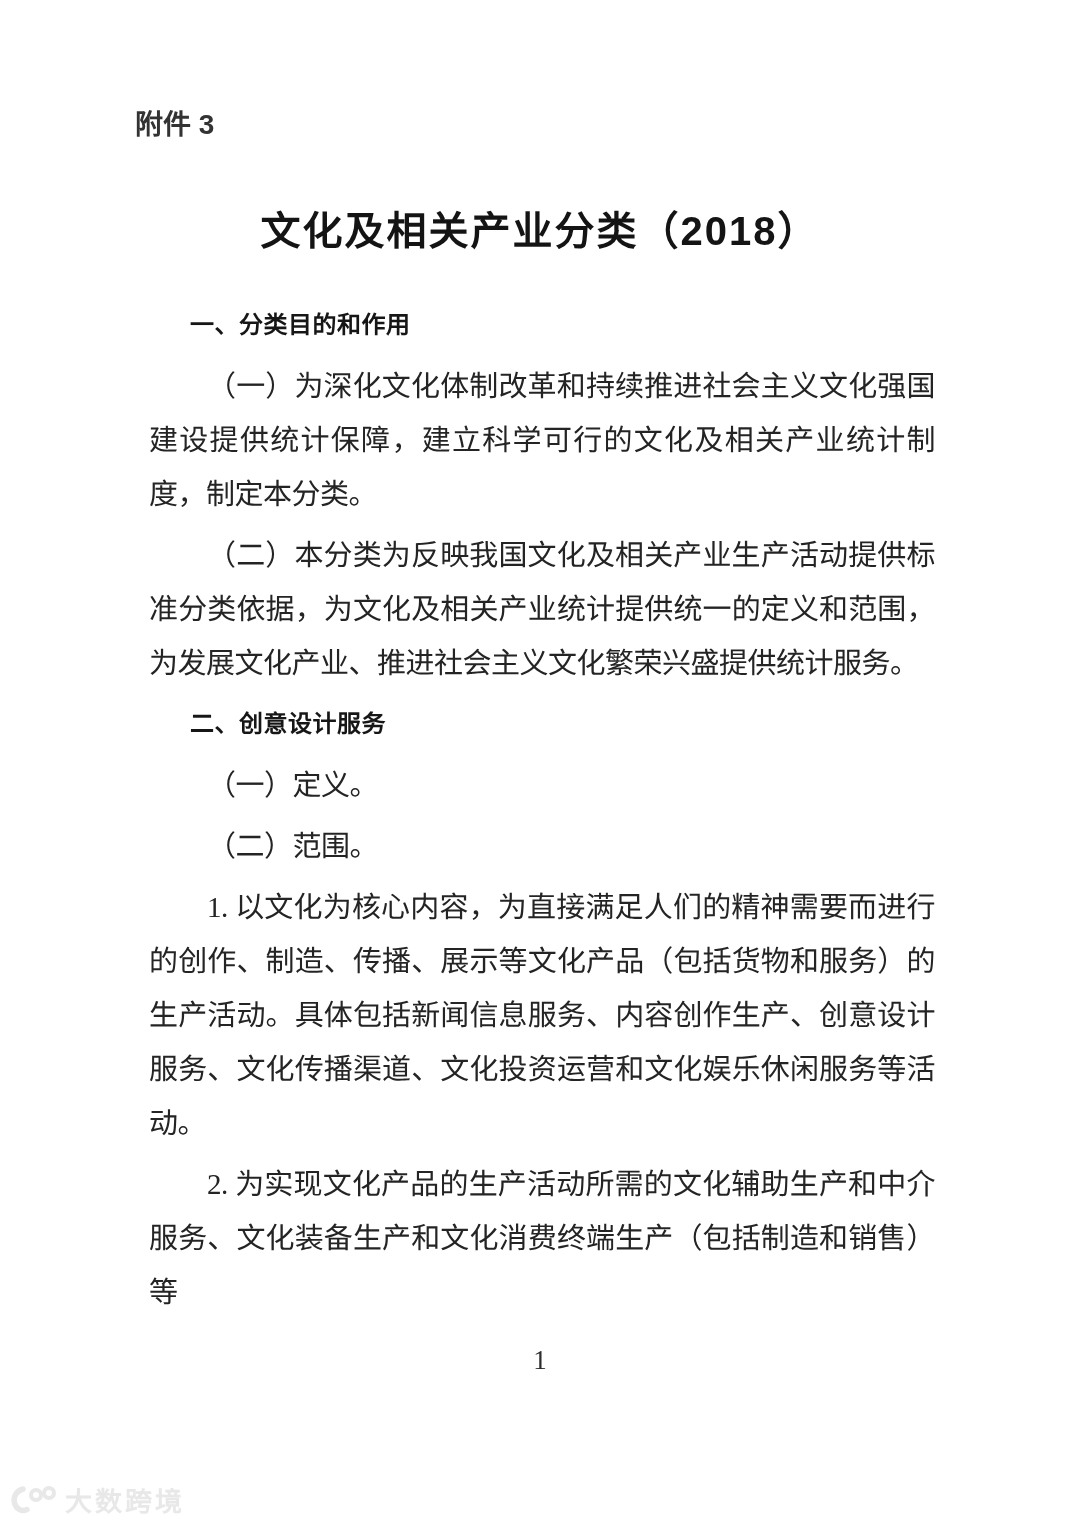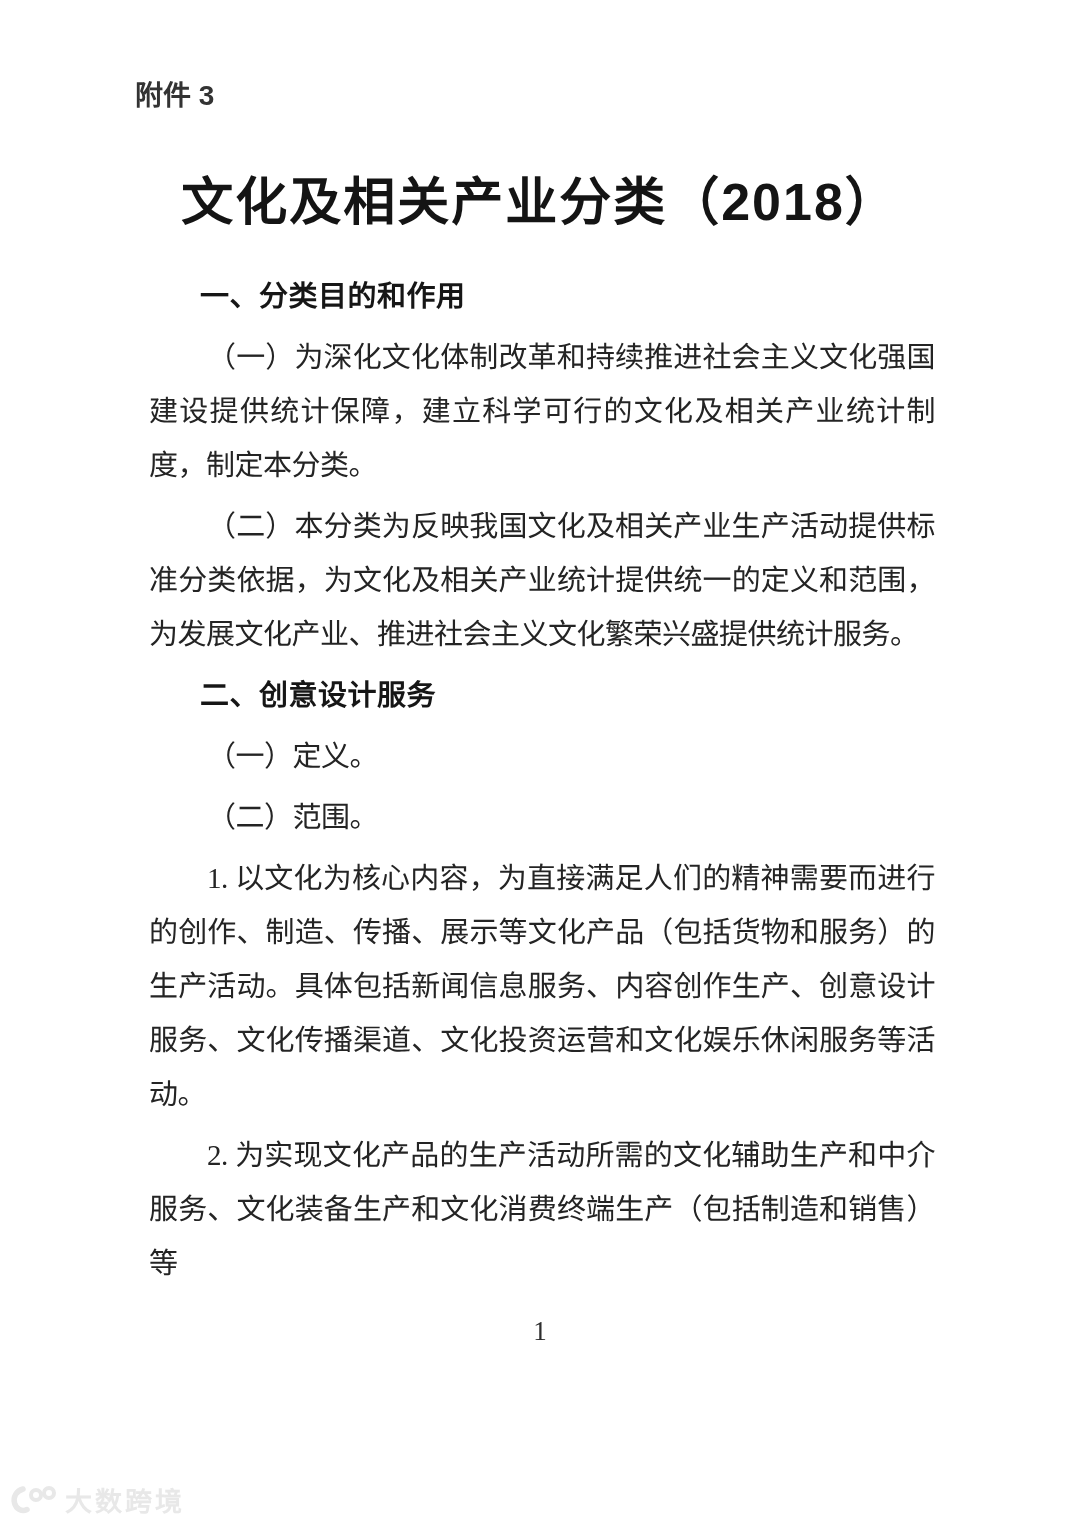--- a/index.html
+++ b/index.html
@@ -12,52 +12,52 @@
     width: 1080px;
     height: 1527px;
     margin: 0 auto;
     background: #ffffff;
     overflow: hidden;
     font-family: "Liberation Serif", "DejaVu Serif", serif;
     color: #242424;
   }
   .attachment-label {
     margin-left: 135px;
-    padding-top: 81px;
+    padding-top: 110px;
     font-family: "Liberation Sans", "DejaVu Sans", sans-serif;
     font-weight: 600;
     font-size: 28px;
     line-height: 30px;
     color: #333333;
   }
   .doc-title {
     margin: 68px 0 0 0;
     text-align: center;
     font-family: "Liberation Sans", "DejaVu Sans", sans-serif;
     font-weight: 700;
-    font-size: 52px;
+    font-size: 40px;
     line-height: 46px;
     letter-spacing: 2px;
     color: #141414;
   }
   .content {
     width: 800px;
     margin: 44px 0 0 142px;
     font-size: 29px;
     line-height: 54px;
     letter-spacing: -0.5px;
     text-align: justify;
     text-justify: inter-ideograph;
     color: #242424;
   }
   .section-heading {
     margin: 0;
     font-family: "Liberation Sans", "DejaVu Sans", sans-serif;
     font-weight: 700;
-    font-size: 29px;
+    font-size: 24px;
     line-height: 54px;
     text-indent: 2em;
     letter-spacing: 0.5px;
     color: #161616;
   }
   .content p {
     margin: 7px;
     text-indent: 2em;
   }
   .page-number {

